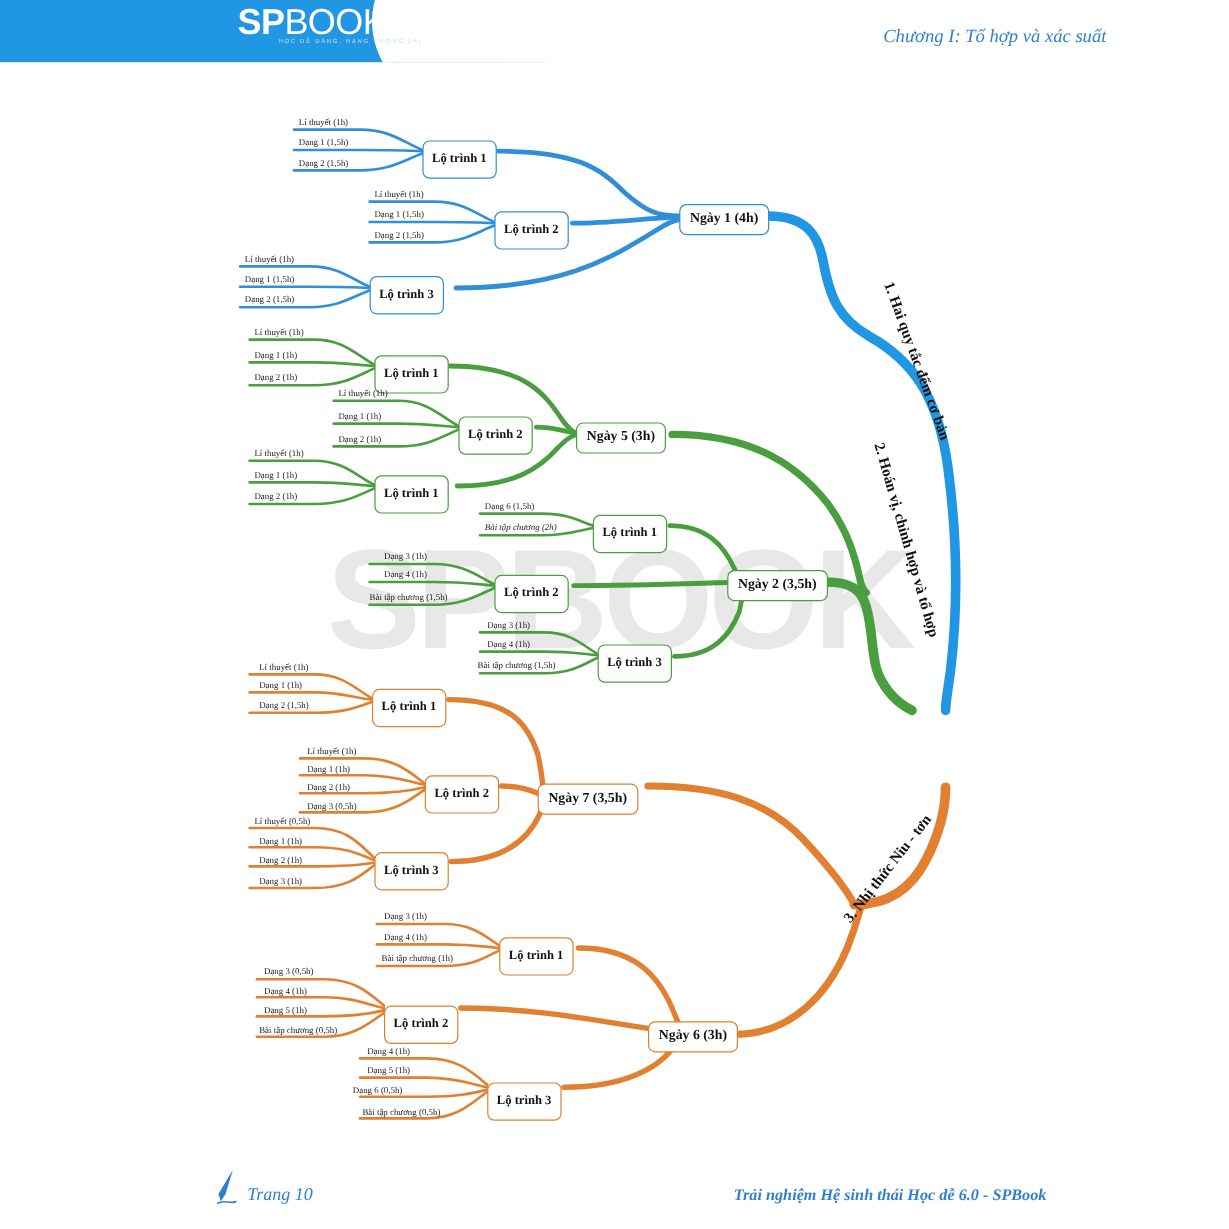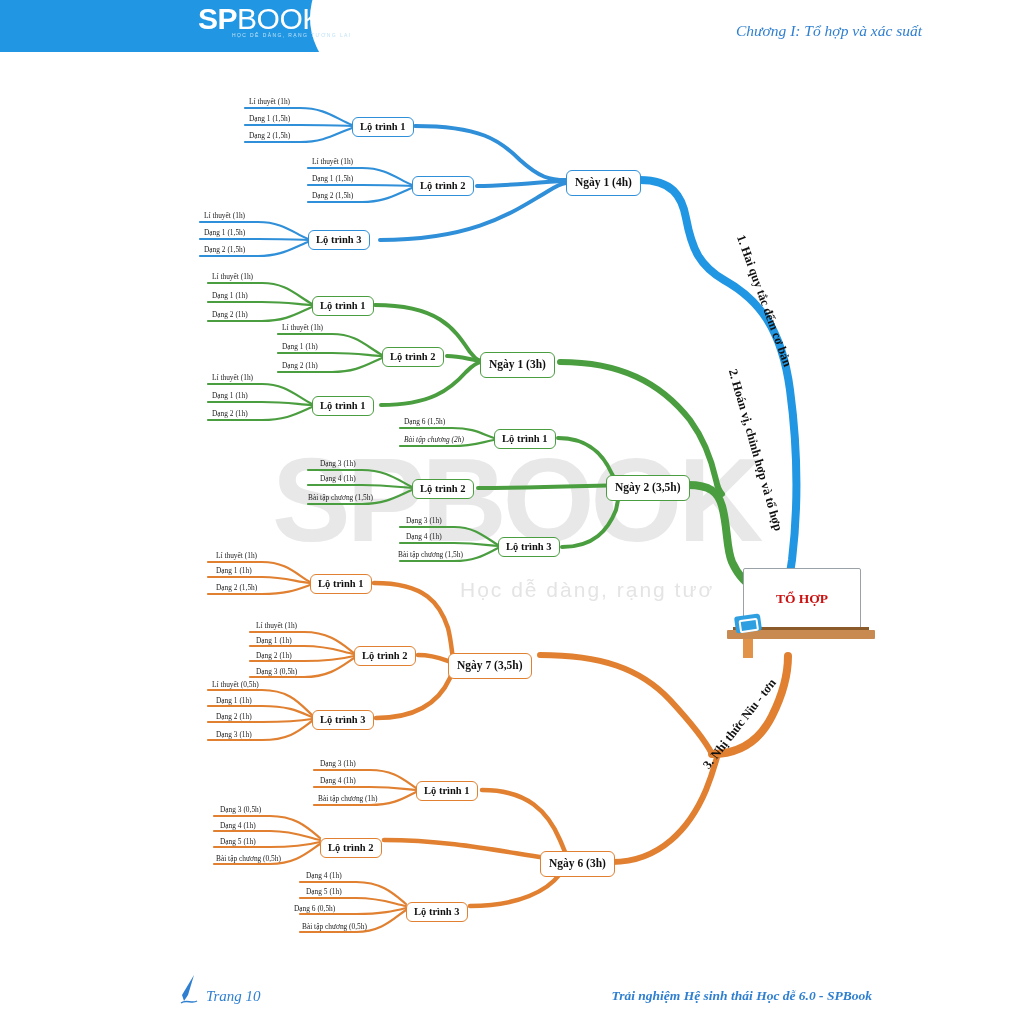--- a/index.html
+++ b/index.html
@@ -48,21 +48,21 @@
 
   
   .node{position:absolute;box-sizing:border-box;
       background:#ffffff;border-radius:6px;
       font-family:"Liberation Serif",serif;font-weight:bold;
       color:#111;display:flex;align-items:center;justify-content:center;
       white-space:nowrap;line-height:1;}
   .node.blue{border:1.3px solid #2f8fd8;}
   .node.green{border:1.3px solid #4a9e3f;}
   .node.orange{border:1.3px solid #e08030;}
-  .lo{font-size:10.5px;height:20px;padding:0 7px;}
+  .lo{font-size:10.5px;height:32px;padding:0 7px;}
   .day{font-size:11.5px;height:21px;padding:12px 8px;}
 
   
   .leaf{position:absolute;font-family:"Liberation Serif",serif;
       font-size:7.4px;color:#1b1b1b;white-space:nowrap;line-height:1;}
 
   
   .mainlbl{position:absolute;font-family:"Liberation Serif",serif;
       font-weight:bold;font-size:12.5px;color:#111;white-space:nowrap;
       transform-origin:left center;}
@@ -81,21 +81,20 @@
       background:#2e9fe0;border-radius:3px;transform:rotate(-8deg);}
   .lt-mouse-i{position:absolute;left:4px;top:4px;width:15px;height:9px;
       border:2px solid #ffffff;border-radius:2px;}
 </style>
 </head>
 <body>
 
 <div id="root">
 
   <div class="wm">SPBOOK</div>
-  <div class="wm-sub">Học dễ dàng, rạng tươ</div>
 
   <svg id="stage" viewBox="0 0 1024 1024">
     <g fill="none" stroke-linecap="round" stroke-linejoin="round">
 
       <g stroke="#2f8fd8">
         <path d="M245,108 L300,108 C325,108 335,118 352,125" stroke-width="2.2"></path>
         <path d="M245,125 L300,125 C325,125 335,125 352,126" stroke-width="2.2"></path>
         <path d="M245,142 L300,142 C325,142 335,134 352,128" stroke-width="2.2"></path>
 
         <path d="M308,168 L362,168 C386,168 396,178 412,185" stroke-width="2.2"></path>
@@ -202,31 +201,20 @@
         <path d="M384,840 C460,840 520,856 570,861"></path>
         <path d="M470,906 C520,906 548,890 560,874 C566,868 568,864 570,863"></path>
       </g>
 
       <path d="M540,655 C600,655 640,668 670,700 C694,726 706,742 712,754" stroke="#e08030" stroke-width="6"></path>
       <path d="M612,862 C660,862 690,828 706,790 C714,770 716,760 718,754" stroke="#e08030" stroke-width="6"></path>
       <path d="M712,754 C740,754 760,740 772,716 C784,692 788,672 788,656" stroke="#e08030" stroke-width="8"></path>
     </g>
   </svg>
 
-  <div class="laptop">
-    <div class="lt-screen">
-      <div class="lt-title">TỔ HỢP</div>
-    </div>
-    <div class="lt-base2"></div>
-    <div class="lt-base"></div>
-    <div class="lt-stand"></div>
-    <div class="lt-mouse">
-      <div class="lt-mouse-i"></div>
-    </div>
-  </div>
 
   <div class="mainlbl" style="left:740px;top:228px;transform:rotate(70deg);">1. Hai quy tắc đếm cơ bản</div>
   <div class="mainlbl" style="left:732px;top:362px;transform:rotate(74deg);">2. Hoán vị, chỉnh hợp và tổ hợp</div>
   <div class="mainlbl" style="left:706px;top:760px;transform:rotate(-52deg);">3. Nhị thức Niu - tơn</div>
 
   <div class="node blue lo" style="left:352px;top:117px;">Lộ trình 1</div>
   <div class="node blue lo" style="left:412px;top:176px;">Lộ trình 2</div>
   <div class="node blue lo" style="left:308px;top:230px;">Lộ trình 3</div>
   <div class="node blue day" style="left:566px;top:170px;">Ngày 1 (4h)</div>
 
@@ -238,21 +226,21 @@
   <div class="leaf" style="left:312px;top:175px;">Dạng 1 (1,5h)</div>
   <div class="leaf" style="left:312px;top:192px;">Dạng 2 (1,5h)</div>
 
   <div class="leaf" style="left:204px;top:212px;">Lí thuyết (1h)</div>
   <div class="leaf" style="left:204px;top:229px;">Dạng 1 (1,5h)</div>
   <div class="leaf" style="left:204px;top:246px;">Dạng 2 (1,5h)</div>
 
   <div class="node green lo" style="left:312px;top:296px;">Lộ trình 1</div>
   <div class="node green lo" style="left:382px;top:347px;">Lộ trình 2</div>
   <div class="node green lo" style="left:312px;top:396px;">Lộ trình 1</div>
-  <div class="node green day" style="left:480px;top:352px;">Ngày 1 (3h)</div>
+  <div class="node green day" style="left:480px;top:352px;">Ngày 5 (3h)</div>
 
   <div class="leaf" style="left:212px;top:273px;">Lí thuyết (1h)</div>
   <div class="leaf" style="left:212px;top:292px;">Dạng 1 (1h)</div>
   <div class="leaf" style="left:212px;top:311px;">Dạng 2 (1h)</div>
 
   <div class="leaf" style="left:282px;top:324px;">Lí thuyết (1h)</div>
   <div class="leaf" style="left:282px;top:343px;">Dạng 1 (1h)</div>
   <div class="leaf" style="left:282px;top:362px;">Dạng 2 (1h)</div>
 
   <div class="leaf" style="left:212px;top:374px;">Lí thuyết (1h)</div>

